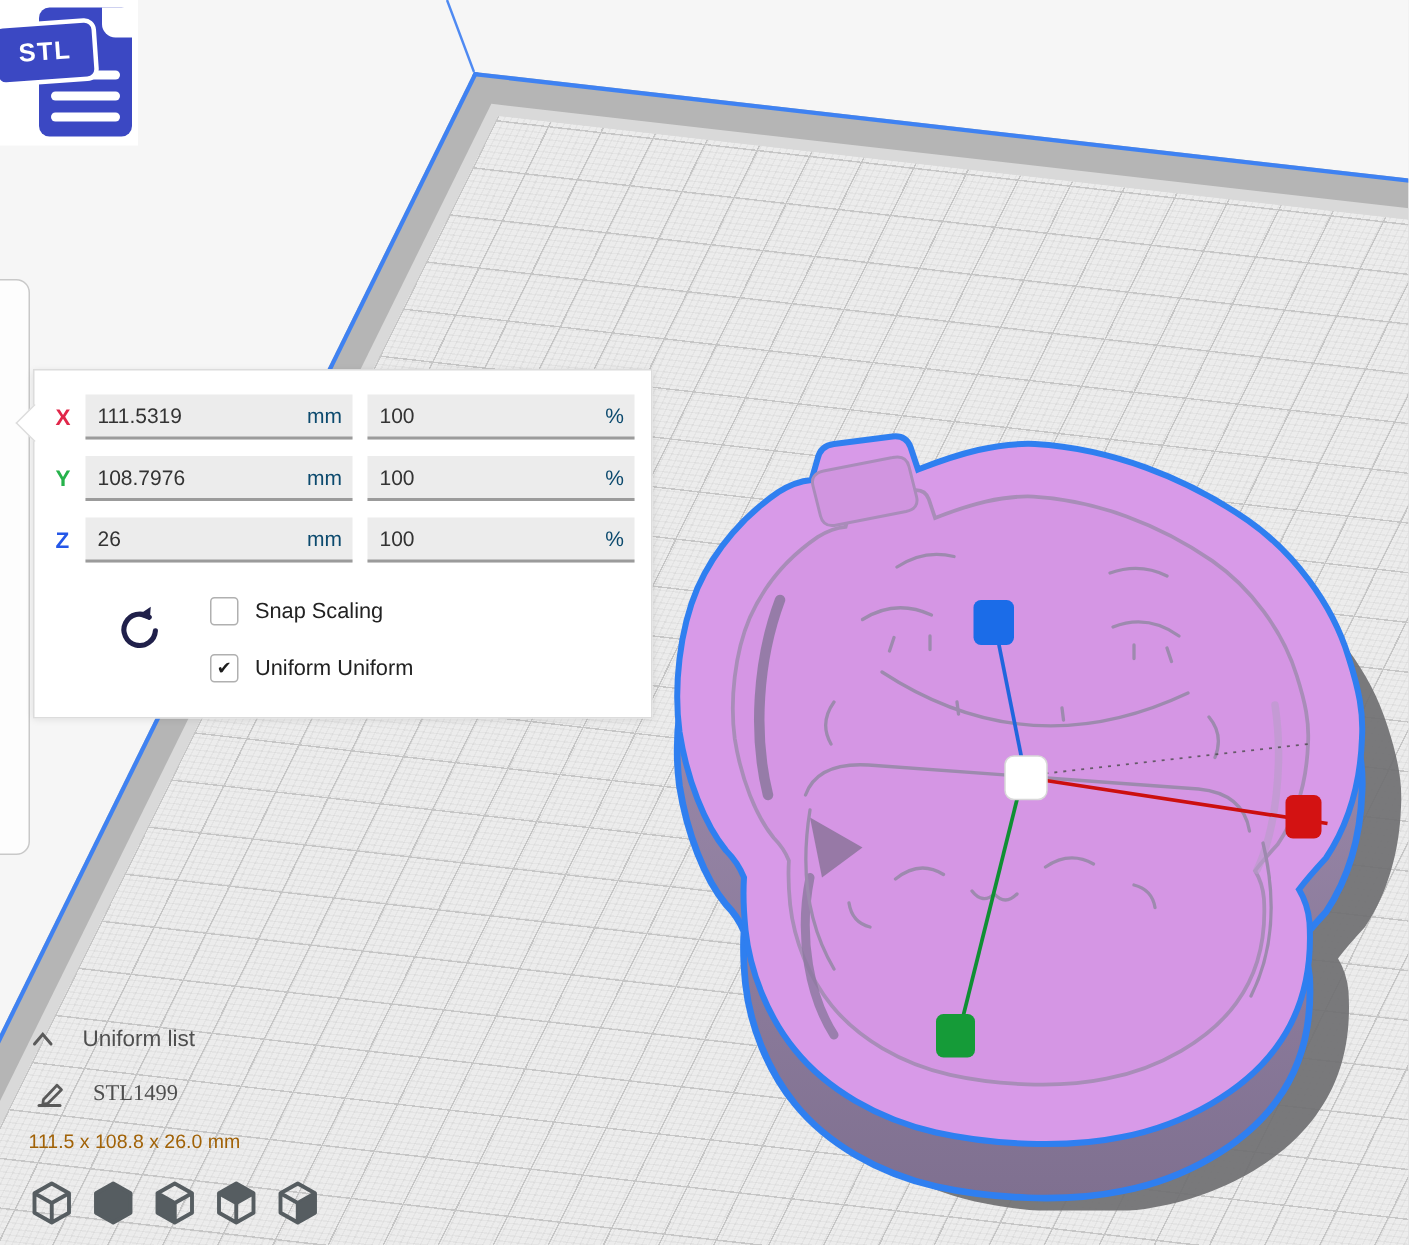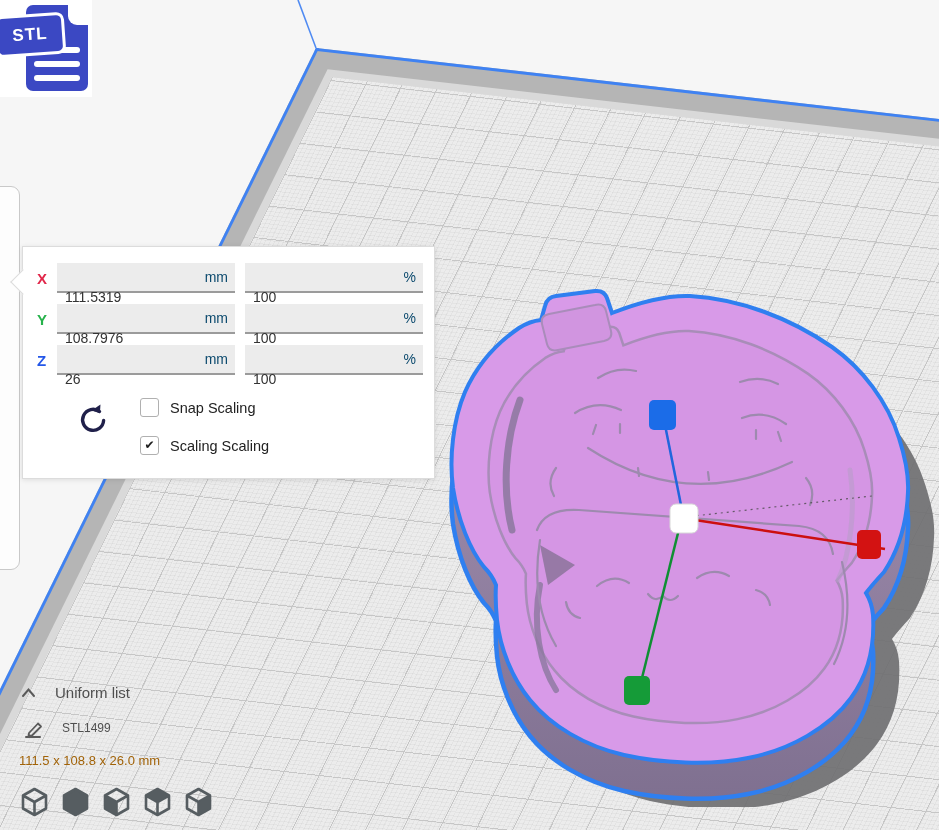--- a/index.html
+++ b/index.html
@@ -40,33 +40,33 @@
   .scale-panel{position:absolute;left:22px;top:246px;width:411px;height:231px;background:#ffffff;
     border:1px solid #dcdcdc;box-shadow:0 1px 5px rgba(0,0,0,.10);}
   .panel-caret{position:absolute;left:-9px;top:26px;width:17px;height:17px;background:#ffffff;
     transform:rotate(45deg);border-left:1px solid #dcdcdc;border-bottom:1px solid #dcdcdc;}
   .axis-rows{padding-top:17px;}
   .axis-row{display:flex;align-items:center;height:28px;margin:0 0 13px 14px;}
   .axis-label{width:16px;font-size:15px;font-weight:700;margin-right:4px;}
   .axis-x{color:#e1274a;} .axis-y{color:#26b24b;} .axis-z{color:#2457e8;}
   .field{position:relative;width:178px;height:28px;background:#ececec;border-bottom:2px solid #9b9b9b;margin-right:10px;}
   .field input{width:100%;height:100%;border:0;background:transparent;font-family:"Liberation Sans",sans-serif;
-    font-size:14px;color:#333;padding:0 32px 0 8px;box-sizing:border-box;outline:none;margin-top:20px;}
+    font-size:14px;color:#333;padding:0 32px 0 8px;box-sizing:border-box;outline:none;}
   .unit{position:absolute;right:7px;top:6px;color:#0c4a6e;font-size:14px;pointer-events:none;}
   .check-row{position:absolute;left:117px;display:flex;align-items:center;gap:11px;}
   .checkbox{width:17px;height:17px;background:#fff;border:1px solid #b0b0b0;border-radius:3px;
     font-size:12px;line-height:17px;text-align:center;color:#1c1c1c;cursor:pointer;}
   .check-label{font-size:14.5px;color:#222;}
   .reset-btn{position:absolute;left:52px;top:156px;width:36px;height:36px;background:none;border:none;cursor:pointer;padding:0;}
 
   
   .objlist-header{position:absolute;left:55px;top:684px;font-size:15px;color:#4f4f4f;}
   .objlist-chevron{position:absolute;left:21px;top:687px;}
   .objlist-pencil{position:absolute;left:24px;top:720px;}
-  .objlist-item{position:absolute;left:62px;top:721px;font-size:12px;color:#4f4f4f;}
+  .objlist-item{position:absolute;left:62px;top:721px;font-size:15px;color:#4f4f4f;font-family:Liberation Serif, serif;}
   .objlist-dims{position:absolute;left:19px;top:753px;font-size:13px;color:#a16207;}
 
   
   .view-toolbar{position:absolute;left:18px;top:786px;display:flex;gap:8px;}
   .view-btn{width:33px;height:33px;background:none;border:none;padding:0;cursor:pointer;}
 </style>
 </head>
 <body>
 
 <div id="app">
@@ -199,21 +199,21 @@
         <path d="M25.5,1.5 L24.9,10.3 L16.6,7.5 Z" fill="#20204a"></path>
       </svg>
     </button>
 
     <div class="check-row" style="top:151px">
       <span class="checkbox"></span>
       <span class="check-label">Snap Scaling</span>
     </div>
     <div class="check-row" style="top:189px">
       <span class="checkbox">✔</span>
-      <span class="check-label">Scaling Scaling</span>
+      <span class="check-label">Uniform Uniform</span>
     </div>
   </div>
 
   <svg class="objlist-chevron" width="15" height="11" viewBox="0 0 15 11">
     <path d="M2,9 L7.5,2.5 L13,9" fill="none" stroke="#5a5a5a" stroke-width="2" stroke-linecap="round"></path>
   </svg>
   <div class="objlist-header">Uniform list</div>
   <svg class="objlist-pencil" width="21" height="19" viewBox="0 0 21 19">
     <path d="M2,17 H16" stroke="#5a5a5a" stroke-width="2" stroke-linecap="round"></path>
     <path d="M5,13 L14,3.5 L17,6.5 L8,15.5 L4.5,16 Z" fill="none" stroke="#5a5a5a" stroke-width="1.8" stroke-linejoin="round"></path>

